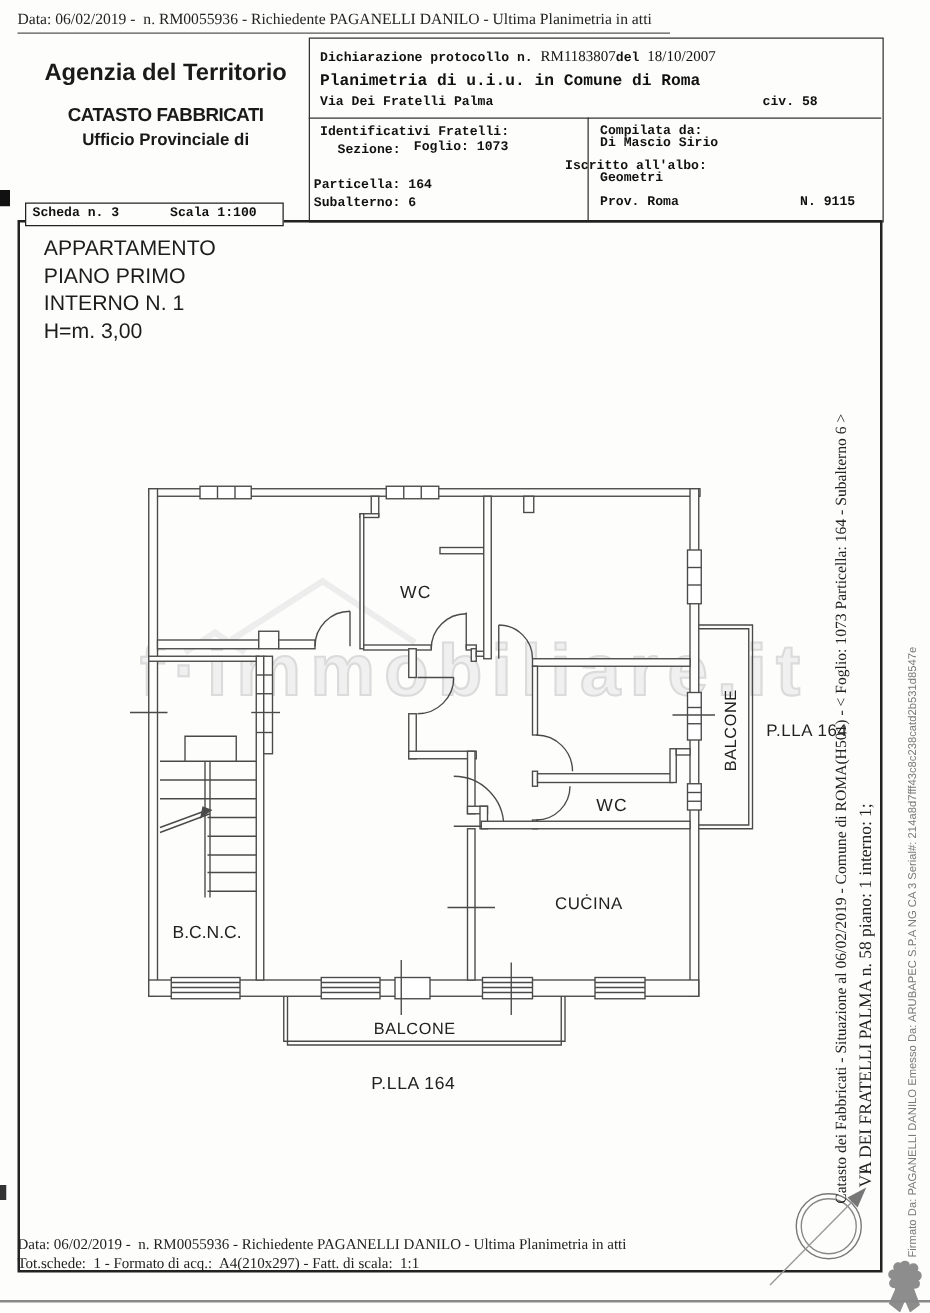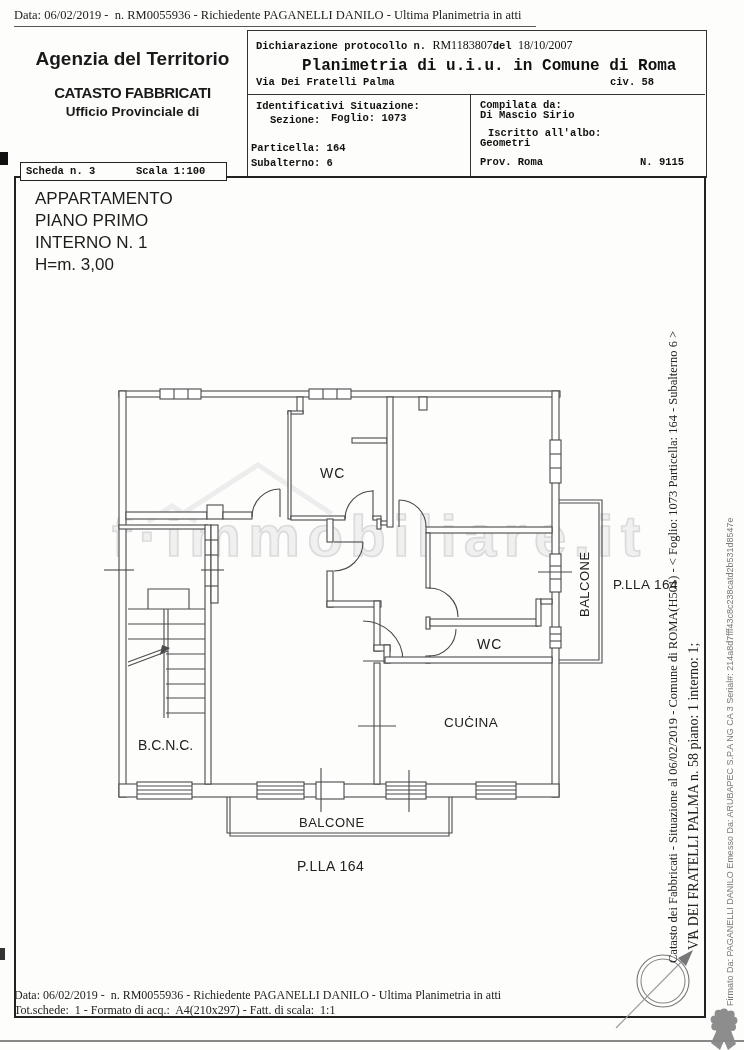--- a/index.html
+++ b/index.html
@@ -23,35 +23,35 @@
 </div>
 
 <div class="abs" style="left:247px;top:30px;width:458px;height:146px;border:1px solid #333;"></div>
 
 <div class="abs" style="left:247px;top:94px;width:458px;height:1px;background:#333;"></div>
 
 <div class="abs" style="left:470px;top:94px;width:1px;height:82px;background:#333;"></div>
 
 <div class="abs mon" style="left:256px;top:38px;font-size:10.5px;color:#111;">Dichiarazione protocollo n. <span class="ser" style="font-weight:normal;font-size:12px;">RM1183807</span>del <span class="ser" style="font-weight:normal;font-size:12px;">18/10/2007</span></div>
 
-<div class="abs mon" style="left:256px;top:57px;font-size:16px;color:#111;margin-left:46px;">Planimetria di u.i.u. in Comune di Roma</div>
+<div class="abs mon" style="left:256px;top:57px;font-size:13px;color:#111;">Planimetria di u.i.u. in Comune di Roma</div>
 
 <div class="abs mon" style="left:256px;top:76px;font-size:10.5px;color:#111;">Via Dei Fratelli Palma</div>
 
 <div class="abs mon" style="left:610px;top:76px;font-size:10.5px;color:#111;">civ. 58</div>
 
-<div class="abs mon" style="left:256px;top:100px;font-size:10.5px;color:#111;">Identificativi Situazione:</div>
+<div class="abs mon" style="left:256px;top:100px;font-size:10.5px;color:#111;">Identificativi Fratelli:</div>
 <div class="abs mon" style="left:270px;top:114px;font-size:10.5px;color:#111;">Sezione:</div>
 <div class="abs mon" style="left:283px;top:112px;font-size:10.5px;color:#111;padding-left:48px;">Foglio: 1073</div>
 <div class="abs mon" style="left:251px;top:142px;font-size:10.5px;color:#111;">Particella: 164</div>
 <div class="abs mon" style="left:251px;top:157px;font-size:10.5px;color:#111;">Subalterno: 6</div>
 
 <div class="abs mon" style="left:480px;top:99px;font-size:10.5px;color:#111;">Compilata da:</div>
 <div class="abs mon" style="left:480px;top:109px;font-size:10.5px;color:#111;">Di Mascio Sirio</div>
-<div class="abs mon" style="left:488px;top:127px;font-size:10.5px;color:#111;">Iscritto all'albo:</div>
+<div class="abs mon" style="left:452px;top:127px;font-size:10.5px;color:#111;">Iscritto all'albo:</div>
 <div class="abs mon" style="left:480px;top:137px;font-size:10.5px;color:#111;text-align:right;">Geometri</div>
 <div class="abs mon" style="left:480px;top:156px;font-size:10.5px;color:#111;">Prov. Roma</div>
 <div class="abs mon" style="left:640px;top:156px;font-size:10.5px;color:#111;">N. 9115</div>
 
 <div class="abs" style="left:20px;top:162px;width:205px;height:17px;border:1.5px solid #222;background:#fdfdfc;z-index:5;"></div>
 <div class="abs mon" style="left:26px;top:165px;font-size:10.5px;color:#111;z-index:6;">Scheda n. 3</div>
 <div class="abs mon" style="left:136px;top:165px;font-size:10.5px;color:#111;z-index:6;">Scala 1:100</div>
 
 <div class="abs" style="left:14px;top:176px;width:688px;height:838px;border:2px solid #222;"></div>
 

